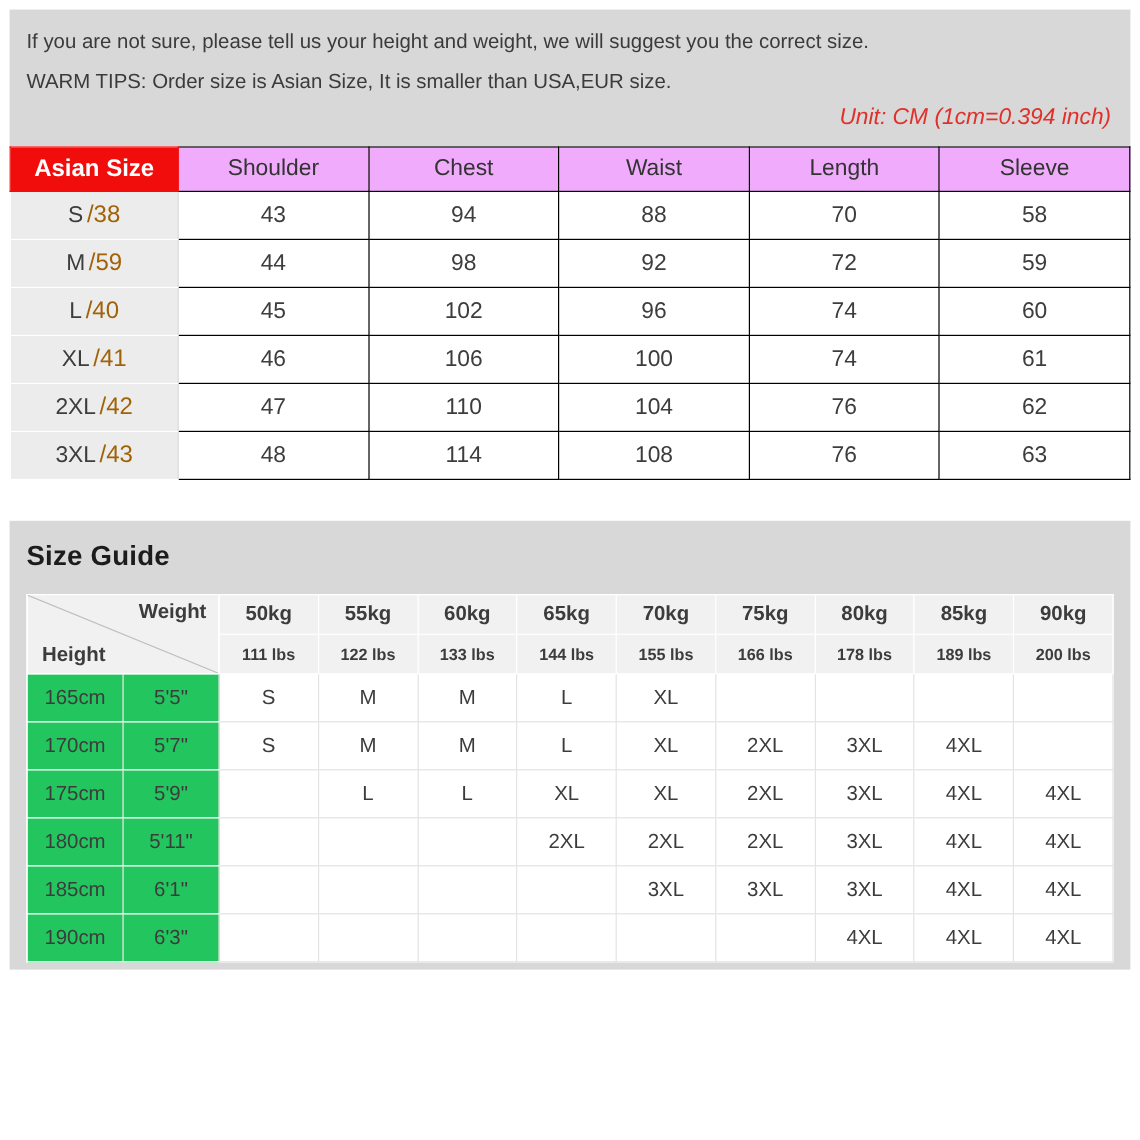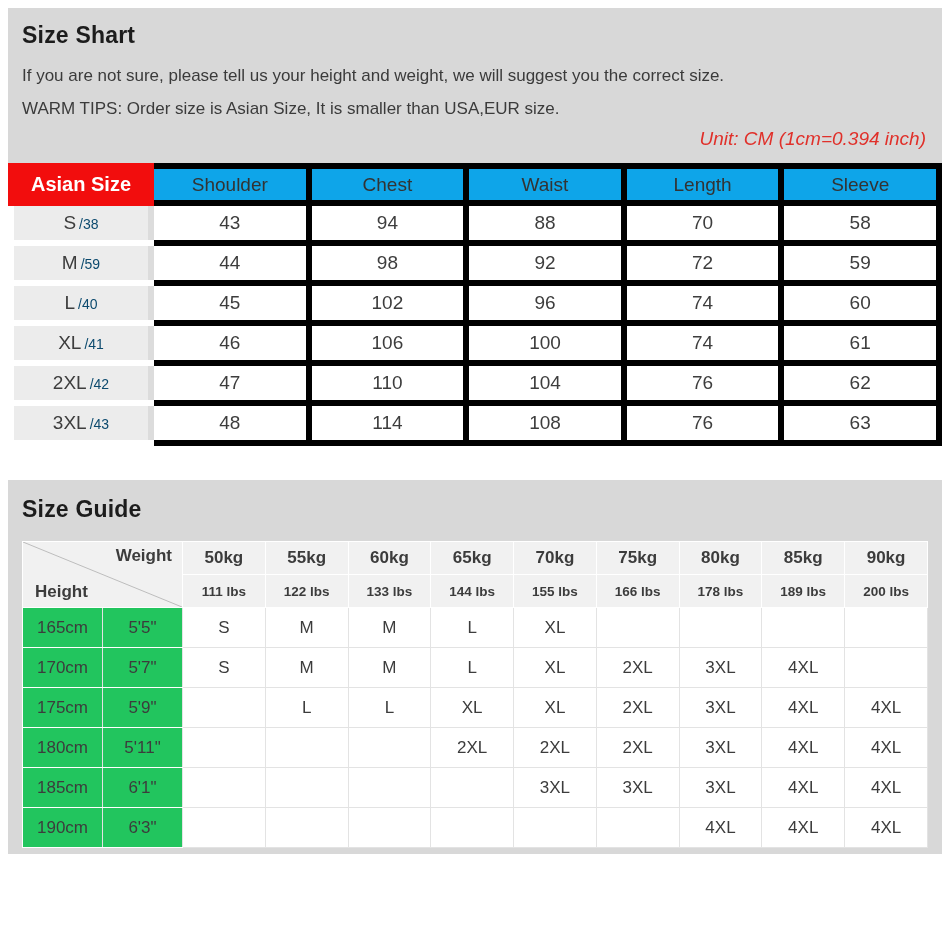--- a/index.html
+++ b/index.html
@@ -12,46 +12,45 @@
 
   .sec-title { font-size: 23px; font-weight: bold; color: #1c1c1c; padding: 4px 0 10px 0; letter-spacing: 0.2px; }
   .tip-line { font-size: 17px; color: #3b3b3b; line-height: 33px; }
   .unit-note { font-size: 19px; color: #e0302a; text-align: right; line-height: 28px; padding-right: 2px; font-style: italic; }
   .guide-desc { font-size: 17px; color: #3b3b3b; line-height: 31px; max-width: 912px; }
 
   table { border-collapse: collapse; width: 100%; table-layout: fixed; }
 
   
   .t1 { margin: 0 8px; width: 934px; background: #ffffff; }
-  .t1 th, .t1 td { border: 6px solid #000000; text-align: center; vertical-align: middle; margin-top: 20px; }
-  .t1 thead th { height: 37px; font-size: 19px; font-weight: normal; color: #333333; background: #0ea5e9; }
+  .t1 th, .t1 td { border: 1px solid #000000; text-align: center; vertical-align: middle; margin-top: 20px; }
+  .t1 thead th { height: 37px; font-size: 19px; font-weight: normal; color: #333333; background: #f0abfc; }
   .t1 thead th.red-hdr { background: #f20d0d; border-color: #f20d0d; color: #ffffff; font-weight: bold; font-size: 20px; }
   .t1 tbody td { height: 40px; font-size: 19px; color: #3d3d3d; background: #ffffff; }
   .t1 td.szc { background: #ececec; border-color: #ffffff #dcdcdc #ffffff #ffffff; }
   .t1 .sz { font-size: 19px; color: #3d3d3d; }
-  .t1 .alt { font-size: 14px; color: #0c4a6e; margin-left: 3px; }
+  .t1 .alt { font-size: 20px; color: #a16207; margin-left: 3px; }
 
   
   .t2 { margin-top: 8px; width: 100%; background: #ffffff; }
   .t2 th, .t2 td { border: 1px solid #e3e3e3; text-align: center; vertical-align: middle; }
   .t2 thead th { background: #f1f1f1; border-color: #ffffff; font-weight: bold; color: #3c3c3c; }
   .t2 th.kg { height: 33px; font-size: 17px; }
   .t2 th.lbs { height: 33px; font-size: 13.5px; }
   .t2 th.corner { position: relative; background: #f1f1f1; border-color: #ffffff; }
   .corner-weight { position: absolute; top: 4px; right: 10px; font-size: 17px; color: #3c3c3c; }
   .corner-height { position: absolute; bottom: 5px; left: 12px; font-size: 17px; color: #3c3c3c; }
   .corner svg { position: absolute; inset: 0; width: 100%; height: 100%; }
   .t2 tbody td { height: 40px; font-size: 17px; color: #3c3c3c; background: #ffffff; }
   .t2 td.hcm, .t2 td.hft { background: #22c55e; border-color: #ffffff #e3e3e3 #ffffff #ffffff; }
 </style>
 </head>
 <body>
 
 <div class="panel panel-1">
-  <div class="sec-title">Size Shart</div>
   <div class="tip-line">If you are not sure, please tell us your height and weight, we will suggest you the correct size.</div>
   <div class="tip-line">WARM TIPS: Order size is Asian Size, It is smaller than USA,EUR size.</div>
   <div class="unit-note">Unit: CM (1cm=0.394 inch)</div>
 </div>
 
 <table class="t1">
   <colgroup>
     <col style="width:140px">
       <col>
       <col>

